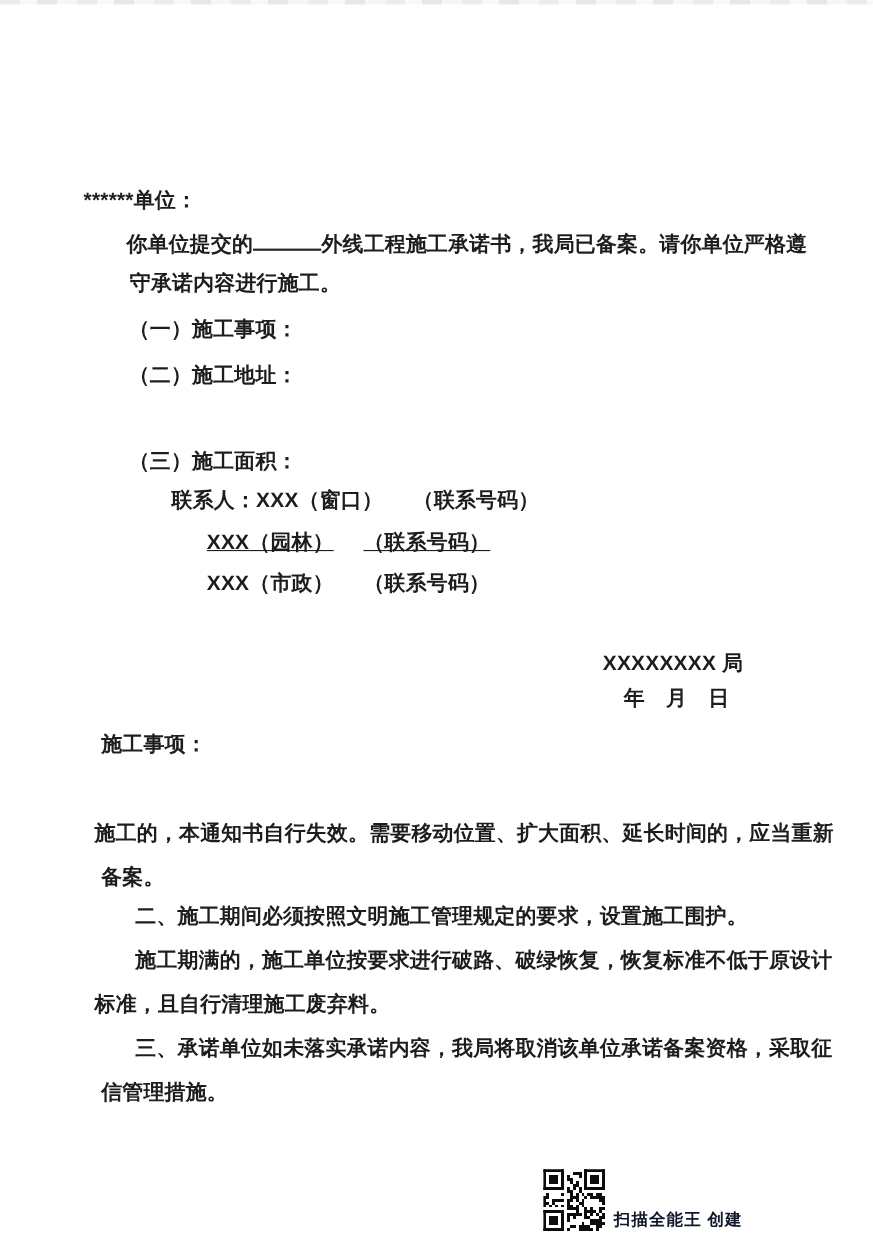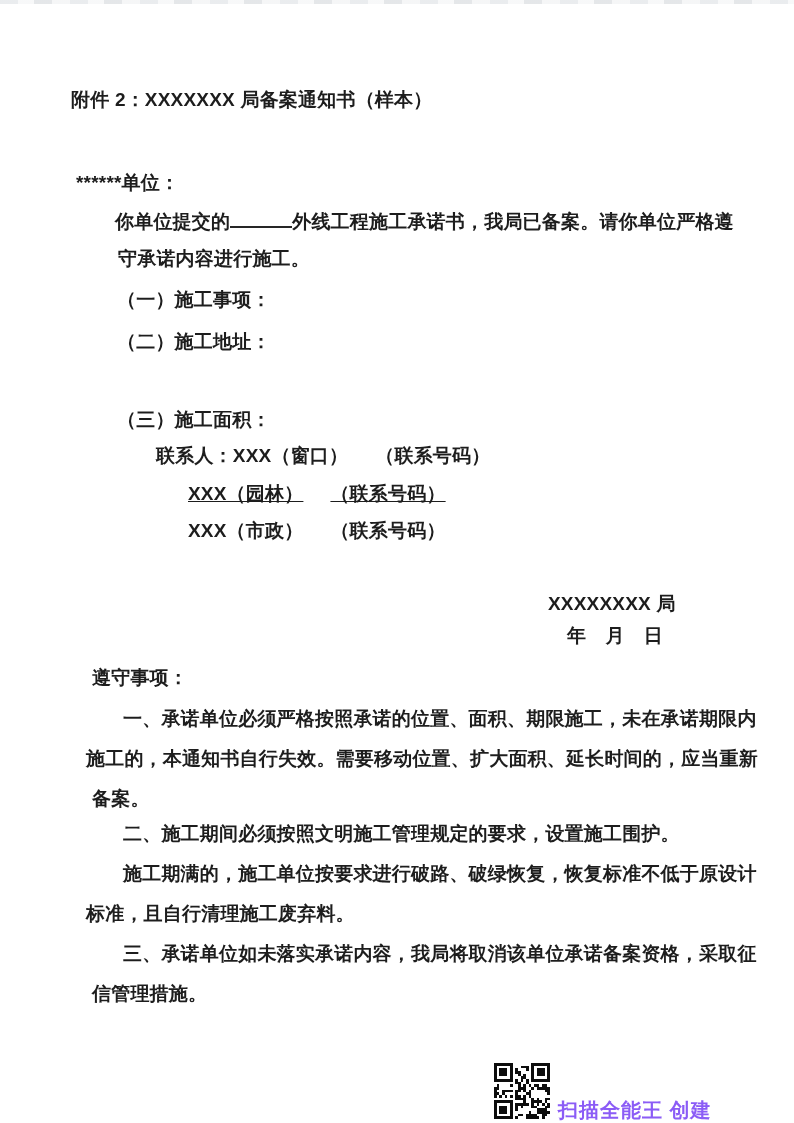--- a/index.html
+++ b/index.html
@@ -53,48 +53,46 @@
   .l-n10     {left:123px; top:822px;text-align:center;}
   .l-n20     {left:123px; top:862px;}
   .l-n21     {left:86px;  top:902px;}
   .l-n30     {left:123px; top:942px;}
   .l-n31     {left:92px;  top:982px;}
   .qr{
     position:absolute;left:494px;top:1063px;width:56px;height:56px;
   }
   .l-wm{
     left:558px;top:1098px;
-    font-size:20px;letter-spacing:1px;color:#8b5cf6;
+    font-size:15px;letter-spacing:1px;color:#0f172a;
   }
 </style>
 </head>
 <body>
 
 <div class="page">
   <div class="scan-edge-top"></div>
 
-  <div class="ln l-title">附件 2：XXXXXXX 局备案通知书（样本）</div>
   <div class="ln l-addr">******单位：</div>
 
   <div class="ln l-intro1"><span>你单位提交的</span><span class="blank"></span><span>外线工程施工承诺书，我局已备案。请你单位严格遵</span></div>
   <div class="ln l-intro2">守承诺内容进行施工。</div>
 
   <div class="ln l-item0">（一）施工事项：</div>
   <div class="ln l-item1">（二）施工地址：</div>
   <div class="ln l-item2">（三）施工面积：</div>
 
   <div class="ln l-cont0"><span>联系人：</span><span>XXX（窗口）</span><span class="phone">（联系号码）</span></div>
   <div class="ln l-cont1"><span>XXX（园林）</span><span class="phone">（联系号码）</span></div>
   <div class="ln l-cont2"><span>XXX（市政）</span><span class="phone">（联系号码）</span></div>
 
   <div class="ln l-sigorg">XXXXXXXX 局</div>
   <div class="ln l-sigdate">年　月　日</div>
 
-  <div class="ln l-ntitle">遵守事项：</div>
-  <div class="ln l-n00">一、承诺单位必须严格按照承诺的位置、面积、期限施工，未在承诺期限内</div>
+  <div class="ln l-ntitle">施工事项：</div>
   <div class="ln l-n01">施工的，本通知书自行失效。需要移动位置、扩大面积、延长时间的，应当重新</div>
   <div class="ln l-n02">备案。</div>
   <div class="ln l-n10">二、施工期间必须按照文明施工管理规定的要求，设置施工围护。</div>
   <div class="ln l-n20">施工期满的，施工单位按要求进行破路、破绿恢复，恢复标准不低于原设计</div>
   <div class="ln l-n21">标准，且自行清理施工废弃料。</div>
   <div class="ln l-n30">三、承诺单位如未落实承诺内容，我局将取消该单位承诺备案资格，采取征</div>
   <div class="ln l-n31">信管理措施。</div>
 
   <svg class="qr" viewBox="0 0 21 21" shape-rendering="crispEdges" xmlns="http://www.w3.org/2000/svg">
       <rect x="10" y="1" width="1" height="1" fill="#0d0d0d"></rect>

